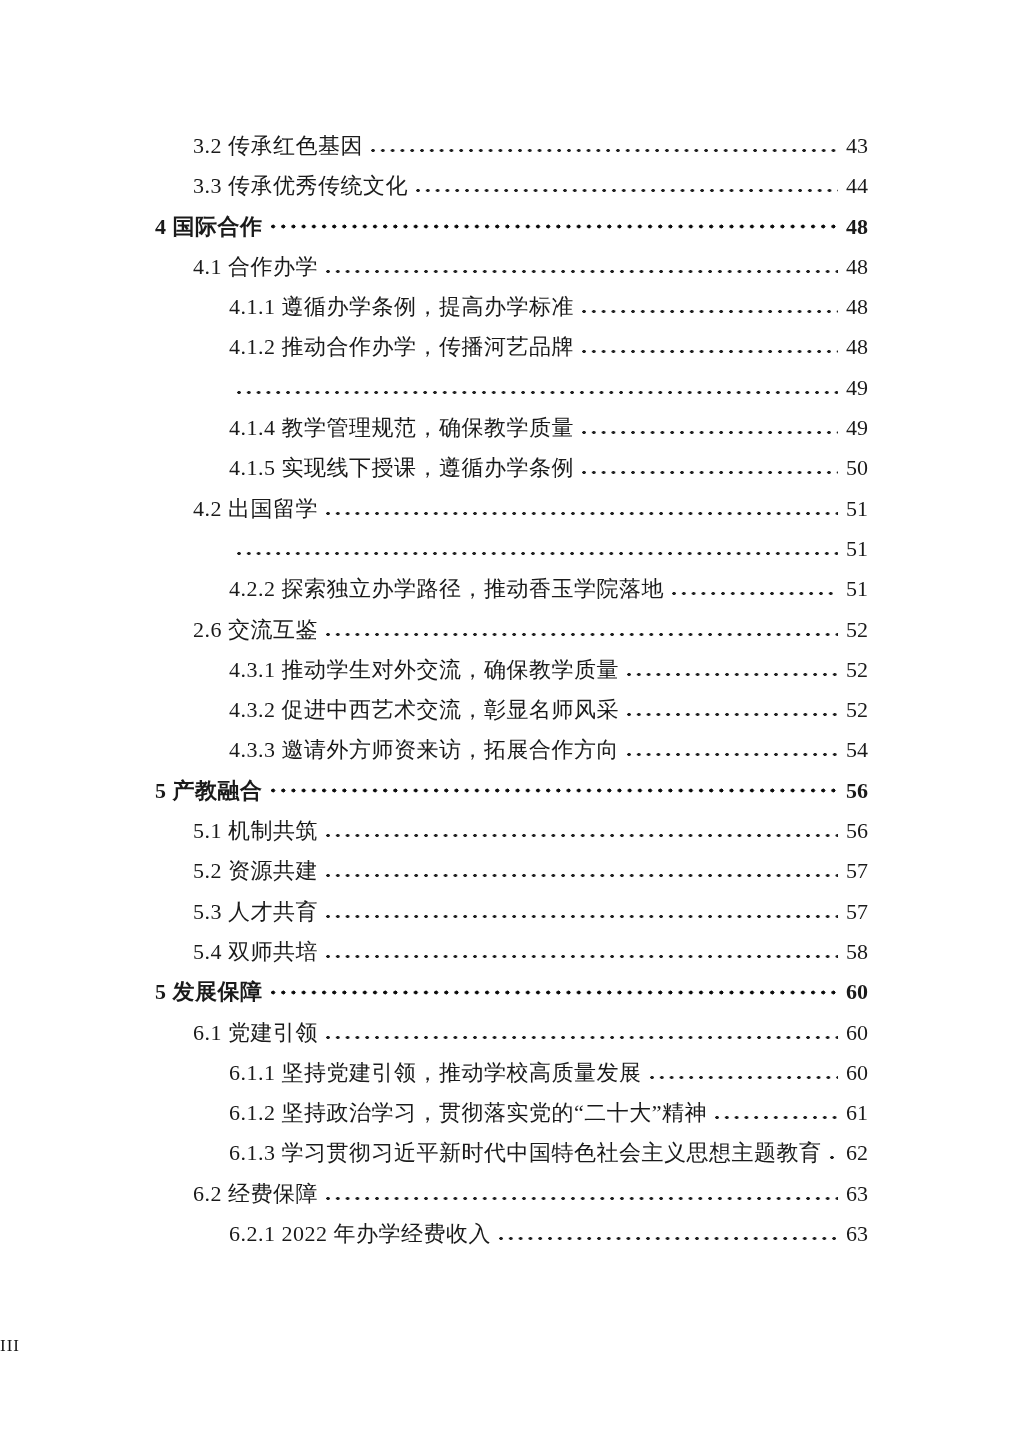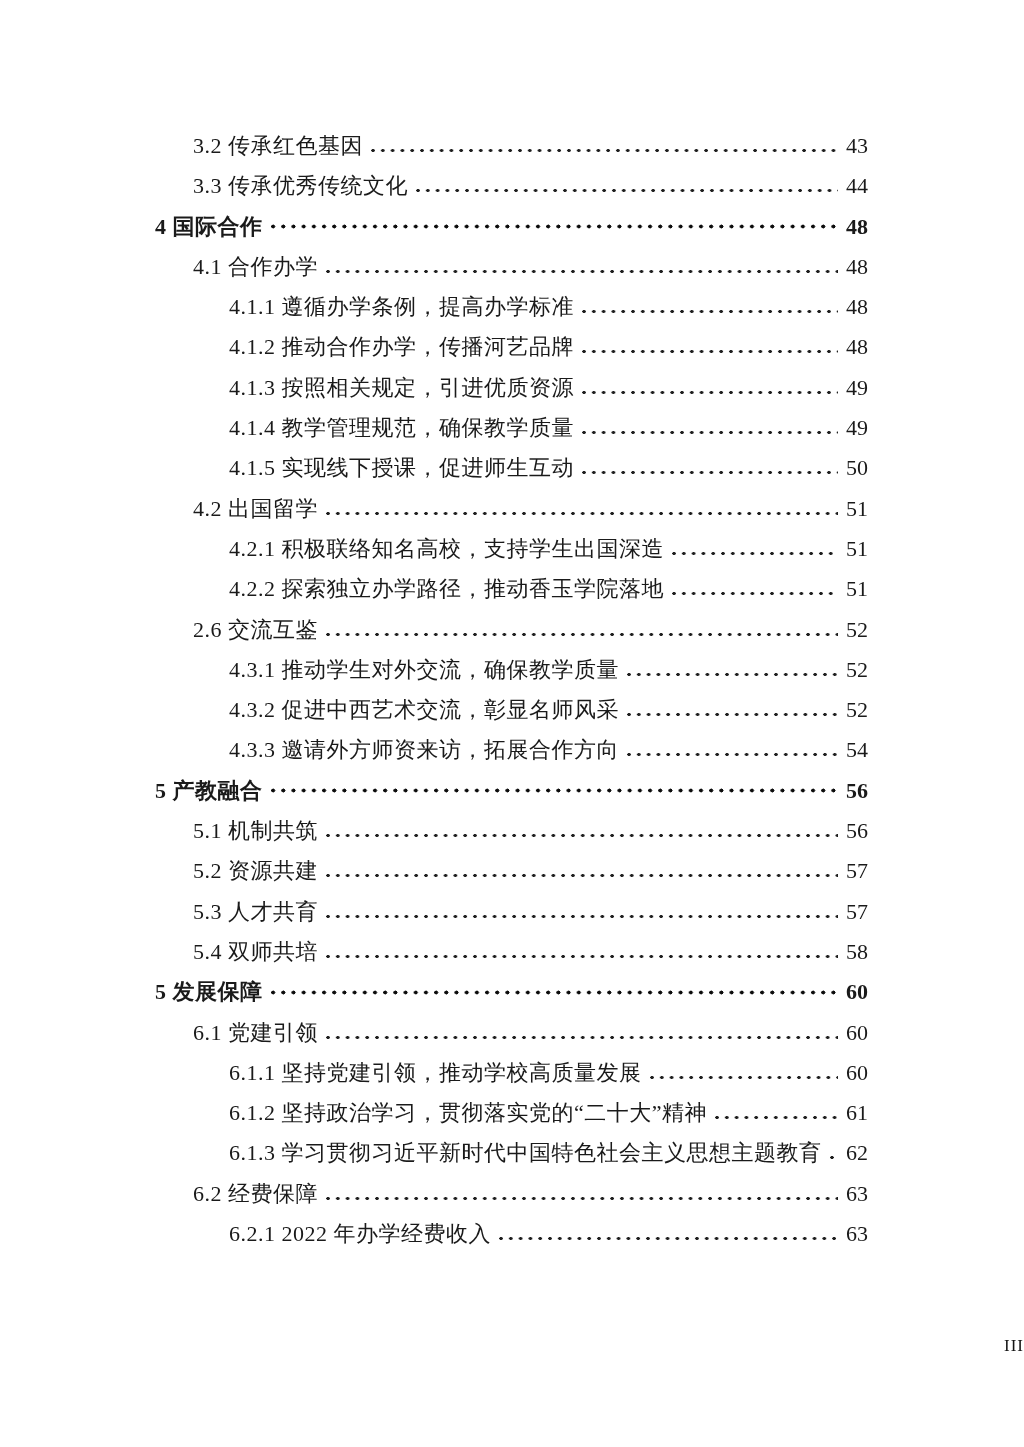--- a/index.html
+++ b/index.html
@@ -56,21 +56,21 @@
   .toc-page {
     flex: 0 0 auto;
     min-width: 26px;
     text-align: right;
   }
   .footer-pageno {
     position: absolute;
     top: 1336px;
     left: 0;
     right: 0;
-    text-align: right;
+    text-align: left;
     font-size: 17px;
     letter-spacing: 1px;
     color: #141414;
   }
 </style>
 </head>
 <body>
 
 <div class="page">
   <div class="toc">
@@ -98,41 +98,39 @@
         <span class="toc-label">4.1.1 遵循办学条例，提高办学标准</span>
         <span class="toc-dots"></span>
         <span class="toc-page">48</span>
       </div>
       <div class="toc-row lvl3">
         <span class="toc-label">4.1.2 推动合作办学，传播河艺品牌</span>
         <span class="toc-dots"></span>
         <span class="toc-page">48</span>
       </div>
       <div class="toc-row lvl3">
-        <span class="toc-label">4.1.3 按照相关规定，引进优质资源</span>
         <span class="toc-dots"></span>
         <span class="toc-page">49</span>
       </div>
       <div class="toc-row lvl3">
         <span class="toc-label">4.1.4 教学管理规范，确保教学质量</span>
         <span class="toc-dots"></span>
         <span class="toc-page">49</span>
       </div>
       <div class="toc-row lvl3">
-        <span class="toc-label">4.1.5 实现线下授课，促进师生互动</span>
+        <span class="toc-label">4.1.5 实现线下授课，遵循办学条例</span>
         <span class="toc-dots"></span>
         <span class="toc-page">50</span>
       </div>
       <div class="toc-row lvl2">
         <span class="toc-label">4.2 出国留学</span>
         <span class="toc-dots"></span>
         <span class="toc-page">51</span>
       </div>
       <div class="toc-row lvl3">
-        <span class="toc-label">4.2.1 积极联络知名高校，支持学生出国深造</span>
         <span class="toc-dots"></span>
         <span class="toc-page">51</span>
       </div>
       <div class="toc-row lvl3">
         <span class="toc-label">4.2.2 探索独立办学路径，推动香玉学院落地</span>
         <span class="toc-dots"></span>
         <span class="toc-page">51</span>
       </div>
       <div class="toc-row lvl2">
         <span class="toc-label">2.6 交流互鉴</span>

